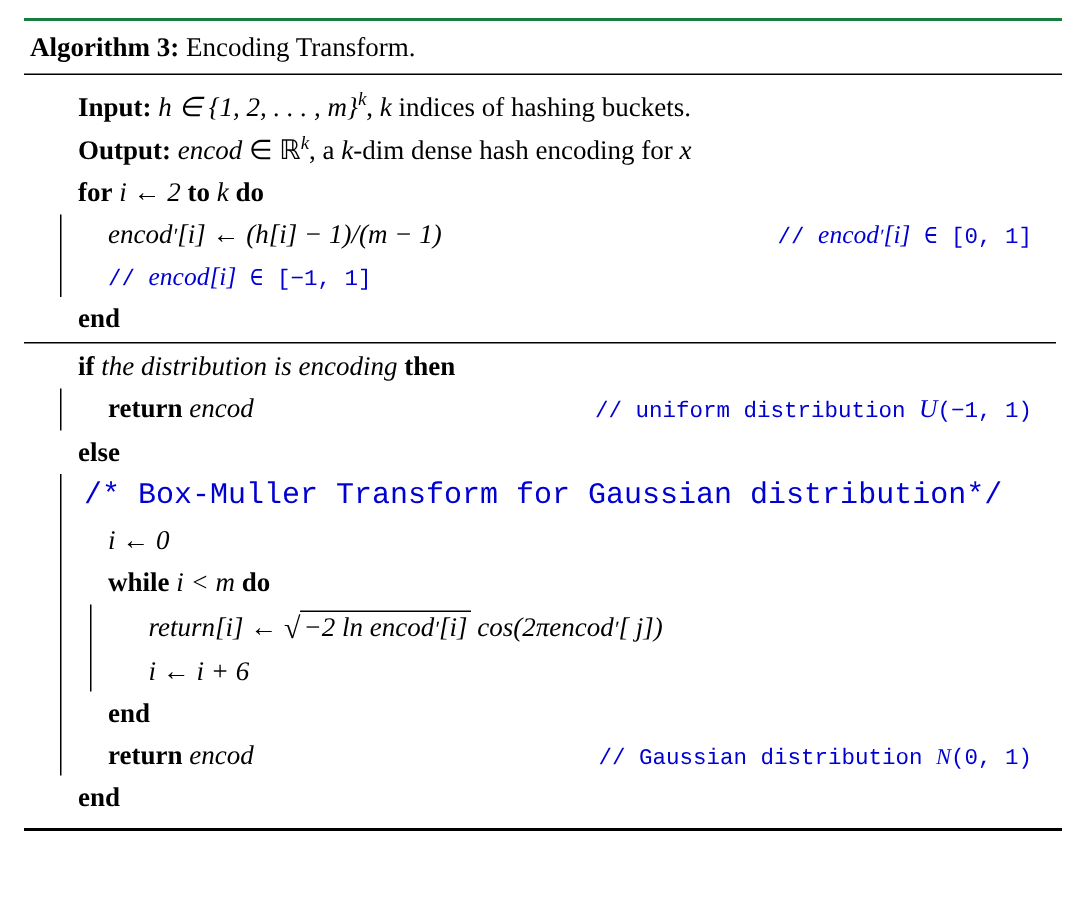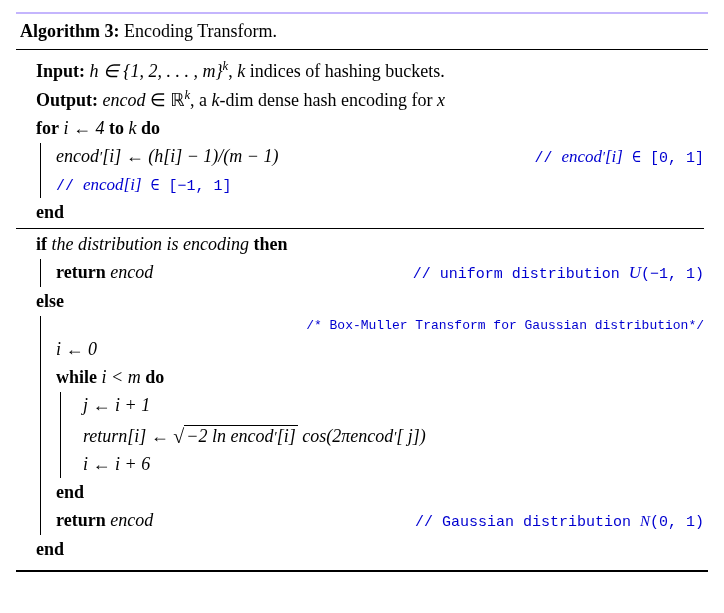--- a/index.html
+++ b/index.html
@@ -7,55 +7,55 @@
       font-family: "Times New Roman", Times, serif;
       background: #fff;
       color: #000;
       width: 724px;
       height: 613px;
       padding: 12px 16px;
       font-size: 18px;
       line-height: 1.5;
     }
     .algo-container {
-      border-top: 2px solid #c4b5fd;
+      border-top: 2px solid #15803d;
       border-bottom: 2px solid #000;
     }
     .algo-title {
       padding: 4px 4px;
       border-bottom: 1px solid #000;
       font-size: 18px;
     }
     .algo-title .label { font-weight: bold; }
     .algo-body { padding: 6px 4px 6px 20px; }
     .line {
       display: flex;
       justify-content: space-between;
       align-items: baseline;
-      margin: 1px 0;
+      margin: 1px 16px;
     }
     .left { white-space: nowrap; }
     .right {
       color: #0000d0;
       font-family: "Courier New", monospace;
       font-size: 15px;
       white-space: nowrap;
     }
     .right .ital { font-style: italic; font-family: "Times New Roman", serif; font-size: 17px; }
     .bold { font-weight: bold; }
     .ital { font-style: italic; }
     .math { font-style: italic; }
     .indent1 { padding-left: 15px; border-left: 1px solid #000; margin-left: 4px; }
     .indent2 { padding-left: 22px; border-left: 1px solid #000; margin-left: 4px; }
     .comment-block {
       color: #0000d0;
       font-family: "Courier New", monospace;
-      font-size: 13px;
+      font-size: 20px;
       display: flex;
-      justify-content: flex-end;
+      justify-content: flex-start;
     }
     .sqrt {
       border-top: 1px solid #000;
       padding: 0 2px;
     }
     .sqrt-wrap::before {
       content: "√";
       font-size: 20px;
       position: relative;
       top: 1px;
@@ -88,21 +88,21 @@
     <div class="line">
       <span class="left">
         <span class="bold">Output:</span>
         <span> <span class="math">encod</span> ∈ ℝ<sup class="math">k</sup>, a <span class="math">k</span>-dim dense hash encoding for <span class="math">x</span></span>
       </span>
     </div>
 
     <div class="line">
       <span class="left">
         <span class="bold">for</span>
-        <span class="math"> i ← 4 </span>
+        <span class="math"> i ← 2 </span>
         <span class="bold">to</span>
         <span class="math"> k </span>
         <span class="bold">do</span>
       </span>
     </div>
 
     <div class="indent1">
       <div class="line">
         <span class="left math">encod<span class="prime">′</span>[i] ← (h[i] − 1)/(m − 1)</span>
         <span class="right">// <span class="ital">encod<span class="prime">′</span>[i]</span> ∈ [0, 1]</span>
@@ -150,23 +150,20 @@
       </div>
       <div class="line">
         <span class="left">
           <span class="bold">while</span>
           <span class="math"> i &lt; m </span>
           <span class="bold">do</span>
         </span>
       </div>
       <div class="indent2">
         <div class="line">
-          <span class="left math">j ← i + 1</span>
-        </div>
-        <div class="line">
           <span class="left math"><span>return[i] ← </span><span class="sqrt-wrap"><span class="sqrt">−2 ln <span>encod<span class="prime">′</span>[i]</span></span></span> cos(2π<span>encod<span class="prime">′</span>[ j]</span>)</span>
         </div>
         <div class="line">
           <span class="left math">i ← i + 6</span>
         </div>
       </div>
       <div class="line">
         <span class="left bold">end</span>
       </div>
       <div class="line">

